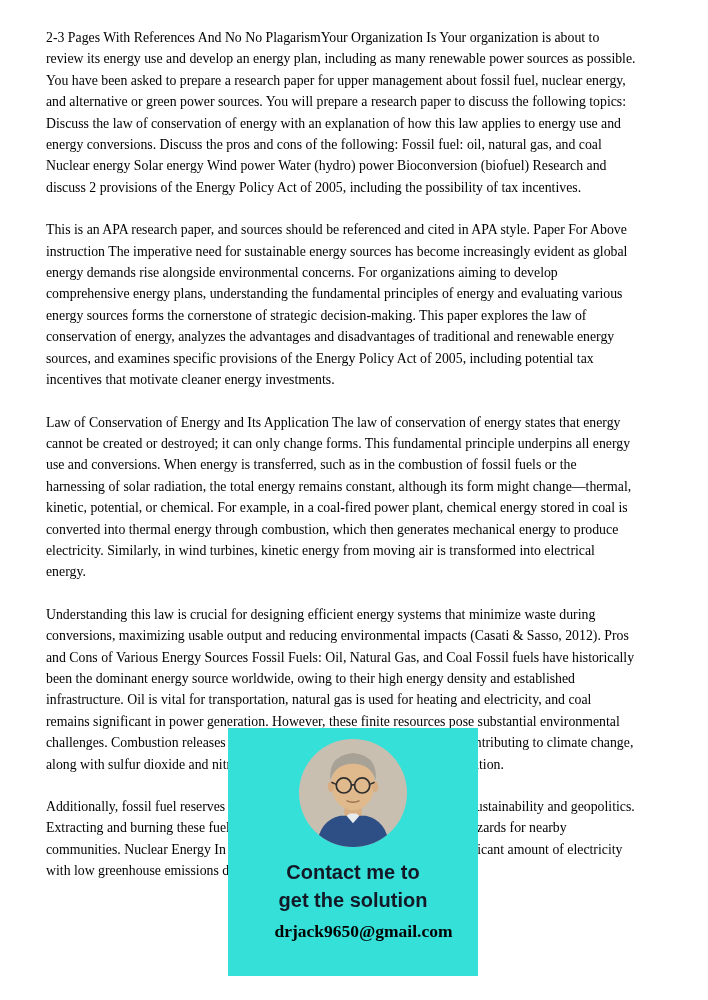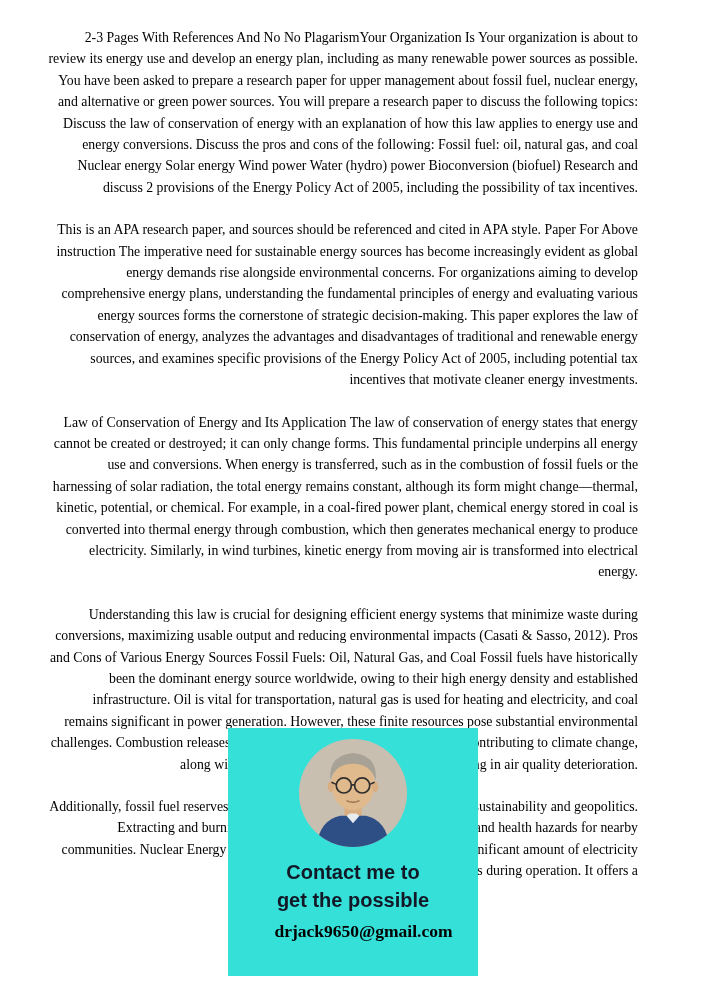--- a/index.html
+++ b/index.html
@@ -20,21 +20,20 @@
     left: 46px;
     top: 27px;
     width: 592px;
     color: #000000;
     font-size: 13.8px;
     line-height: 21.4px;
     text-align: left;
   }
   .doc p {
     margin: 0 0 21px 0;
-    text-align: right;
   }
   .overlay-card {
     position: absolute;
     left: 228px;
     top: 728px;
     width: 250px;
     height: 248px;
     background: #35e0d8;
     display: flex;
     flex-direction: column;
@@ -100,18 +99,18 @@
         <circle cx="41.5" cy="43" r="7" fill="none" stroke="#2f2f2f" stroke-width="1.6"></circle>
         <circle cx="58.5" cy="43" r="7" fill="none" stroke="#2f2f2f" stroke-width="1.6"></circle>
         <line x1="48.5" y1="42.5" x2="51.5" y2="42.5" stroke="#2f2f2f" stroke-width="1.6"></line>
         <line x1="34.6" y1="42" x2="30" y2="40" stroke="#2f2f2f" stroke-width="1.4"></line>
         <line x1="65.4" y1="42" x2="70" y2="40" stroke="#2f2f2f" stroke-width="1.4"></line>
         <path d="M44 57 Q50 60 56 57" fill="none" stroke="#9c7350" stroke-width="1.4"></path>
       </svg>
     </div>
     <div class="contact-heading">
       <span>Contact me to</span><br>
-      <span>get the possible</span>
+      <span>get the solution</span>
     </div>
     <div class="contact-email">drjack9650@gmail.com</div>
   </div>
 
 </div>
 
 </body></html>

